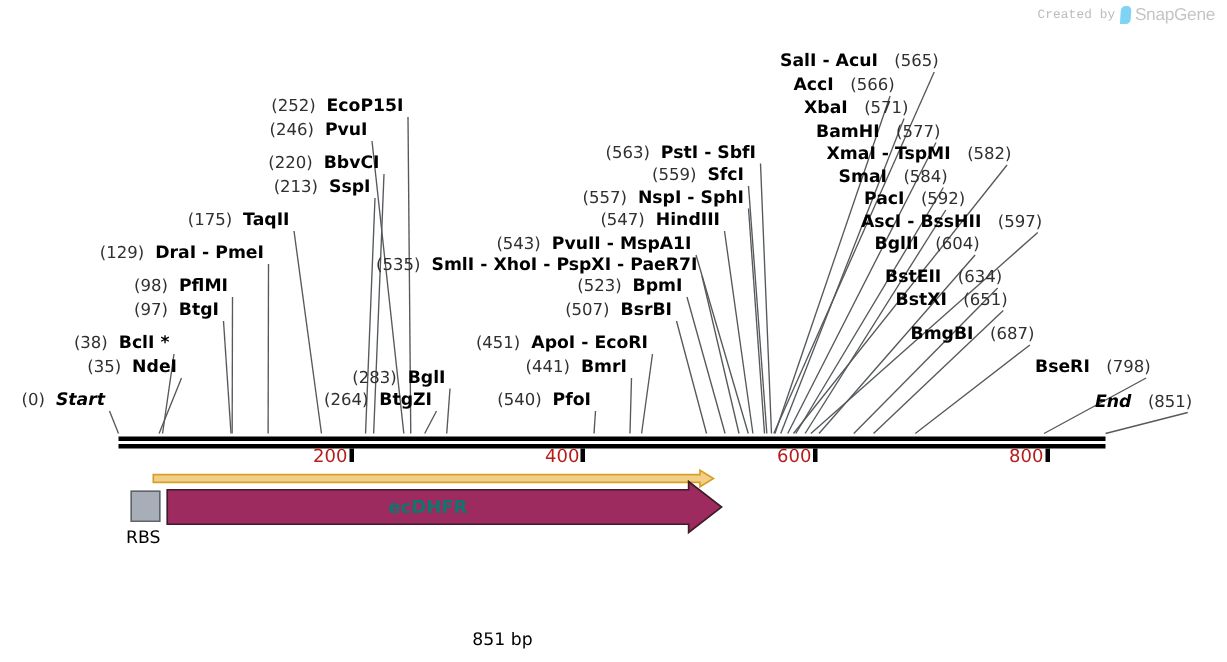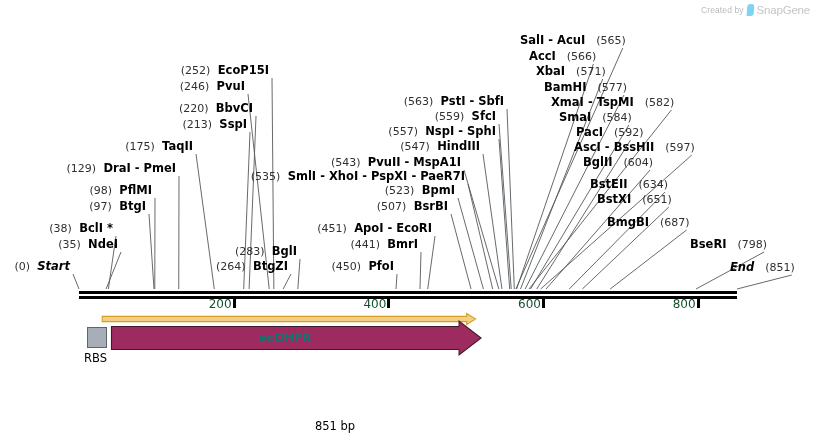--- a/index.html
+++ b/index.html
@@ -22,21 +22,21 @@
     position: absolute;
     right: 8px; top: 4px;
     display: flex; align-items: center;
     gap: 3px;
     opacity: 1;
   }
   .wm-created {
     font-size: 8.5px;
     color: #b9bbbd;
     letter-spacing: .1px;
-    font-family: Liberation Sans, sans-serif;
+    font-family: Liberation Mono, monospace;
   }
   .wm-logo {
     width: 7px; height: 12px;
     background: #7fd4f5;
     border-radius: 3px 3px 3px 0;
     display:inline-block;
     transform: skewX(-4deg);
   }
   .wm-name {
     font-size: 11.5px;
@@ -86,21 +86,21 @@
   .tick {
     position: absolute;
     width: 3px; height: 9px;
     background: #000;
     top: 299px;
   }
   .tick-label {
     position: absolute;
     top: 297px;
     font-size: 12px;
-    color: #14532d;
+    color: #b91c1c;
     transform: translateX(-100%);
     font-family: "DejaVu Sans", sans-serif;
   }
 
   
   .orf-wrap { position:absolute; left:0; top:0; }
 
   
   .rbs-box {
     position: absolute;
@@ -202,21 +202,21 @@
       <div class="site-label rt" style="left: 146px; top: 200px;"><span class="pos">(97)</span>&nbsp;&nbsp;<span class="nm">BtgI</span></div>
       <div class="site-label rt" style="left: 152px; top: 184px;"><span class="pos">(98)</span>&nbsp;&nbsp;<span class="nm">PflMI</span></div>
       <div class="site-label rt" style="left: 176px; top: 162px;"><span class="pos">(129)</span>&nbsp;&nbsp;<span class="nm">DraI</span><span class="dash">&nbsp;-&nbsp;</span><span class="nm">PmeI</span></div>
       <div class="site-label rt" style="left: 193px; top: 140px;"><span class="pos">(175)</span>&nbsp;&nbsp;<span class="nm">TaqII</span></div>
       <div class="site-label rt" style="left: 247px; top: 118px;"><span class="pos">(213)</span>&nbsp;&nbsp;<span class="nm">SspI</span></div>
       <div class="site-label rt" style="left: 253px; top: 102px;"><span class="pos">(220)</span>&nbsp;&nbsp;<span class="nm">BbvCI</span></div>
       <div class="site-label rt" style="left: 245px; top: 80px;"><span class="pos">(246)</span>&nbsp;&nbsp;<span class="nm">PvuI</span></div>
       <div class="site-label rt" style="left: 269px; top: 64px;"><span class="pos">(252)</span>&nbsp;&nbsp;<span class="nm">EcoP15I</span></div>
       <div class="site-label rt" style="left: 288px; top: 260px;"><span class="pos">(264)</span>&nbsp;&nbsp;<span class="nm">BtgZI</span></div>
       <div class="site-label rt" style="left: 297px; top: 245px;"><span class="pos">(283)</span>&nbsp;&nbsp;<span class="nm">BglI</span></div>
-      <div class="site-label rt" style="left: 394px; top: 260px;"><span class="pos">(450)</span>&nbsp;&nbsp;<span class="nm">PfoI</span></div>
+      <div class="site-label rt" style="left: 394px; top: 260px;"><span class="pos">(540)</span>&nbsp;&nbsp;<span class="nm">PfoI</span></div>
       <div class="site-label rt" style="left: 418px; top: 238px;"><span class="pos">(441)</span>&nbsp;&nbsp;<span class="nm">BmrI</span></div>
       <div class="site-label rt" style="left: 432px; top: 222px;"><span class="pos">(451)</span>&nbsp;&nbsp;<span class="nm">ApoI</span><span class="dash">&nbsp;-&nbsp;</span><span class="nm">EcoRI</span></div>
       <div class="site-label rt" style="left: 448px; top: 200px;"><span class="pos">(507)</span>&nbsp;&nbsp;<span class="nm">BsrBI</span></div>
       <div class="site-label rt" style="left: 455px; top: 184px;"><span class="pos">(523)</span>&nbsp;&nbsp;<span class="nm">BpmI</span></div>
       <div class="site-label rt" style="left: 465px; top: 170px;"><span class="pos">(535)</span>&nbsp;&nbsp;<span class="nm">SmlI</span><span class="dash">&nbsp;-&nbsp;</span><span class="nm">XhoI</span><span class="dash">&nbsp;-&nbsp;</span><span class="nm">PspXI</span><span class="dash">&nbsp;-&nbsp;</span><span class="nm">PaeR7I</span></div>
       <div class="site-label rt" style="left: 461px; top: 156px;"><span class="pos">(543)</span>&nbsp;&nbsp;<span class="nm">PvuII</span><span class="dash">&nbsp;-&nbsp;</span><span class="nm">MspA1I</span></div>
       <div class="site-label rt" style="left: 480px; top: 140px;"><span class="pos">(547)</span>&nbsp;&nbsp;<span class="nm">HindIII</span></div>
       <div class="site-label rt" style="left: 496px; top: 125px;"><span class="pos">(557)</span>&nbsp;&nbsp;<span class="nm">NspI</span><span class="dash">&nbsp;-&nbsp;</span><span class="nm">SphI</span></div>
       <div class="site-label rt" style="left: 496px; top: 110px;"><span class="pos">(559)</span>&nbsp;&nbsp;<span class="nm">SfcI</span></div>
       <div class="site-label rt" style="left: 504px; top: 95px;"><span class="pos">(563)</span>&nbsp;&nbsp;<span class="nm">PstI</span><span class="dash">&nbsp;-&nbsp;</span><span class="nm">SbfI</span></div>

